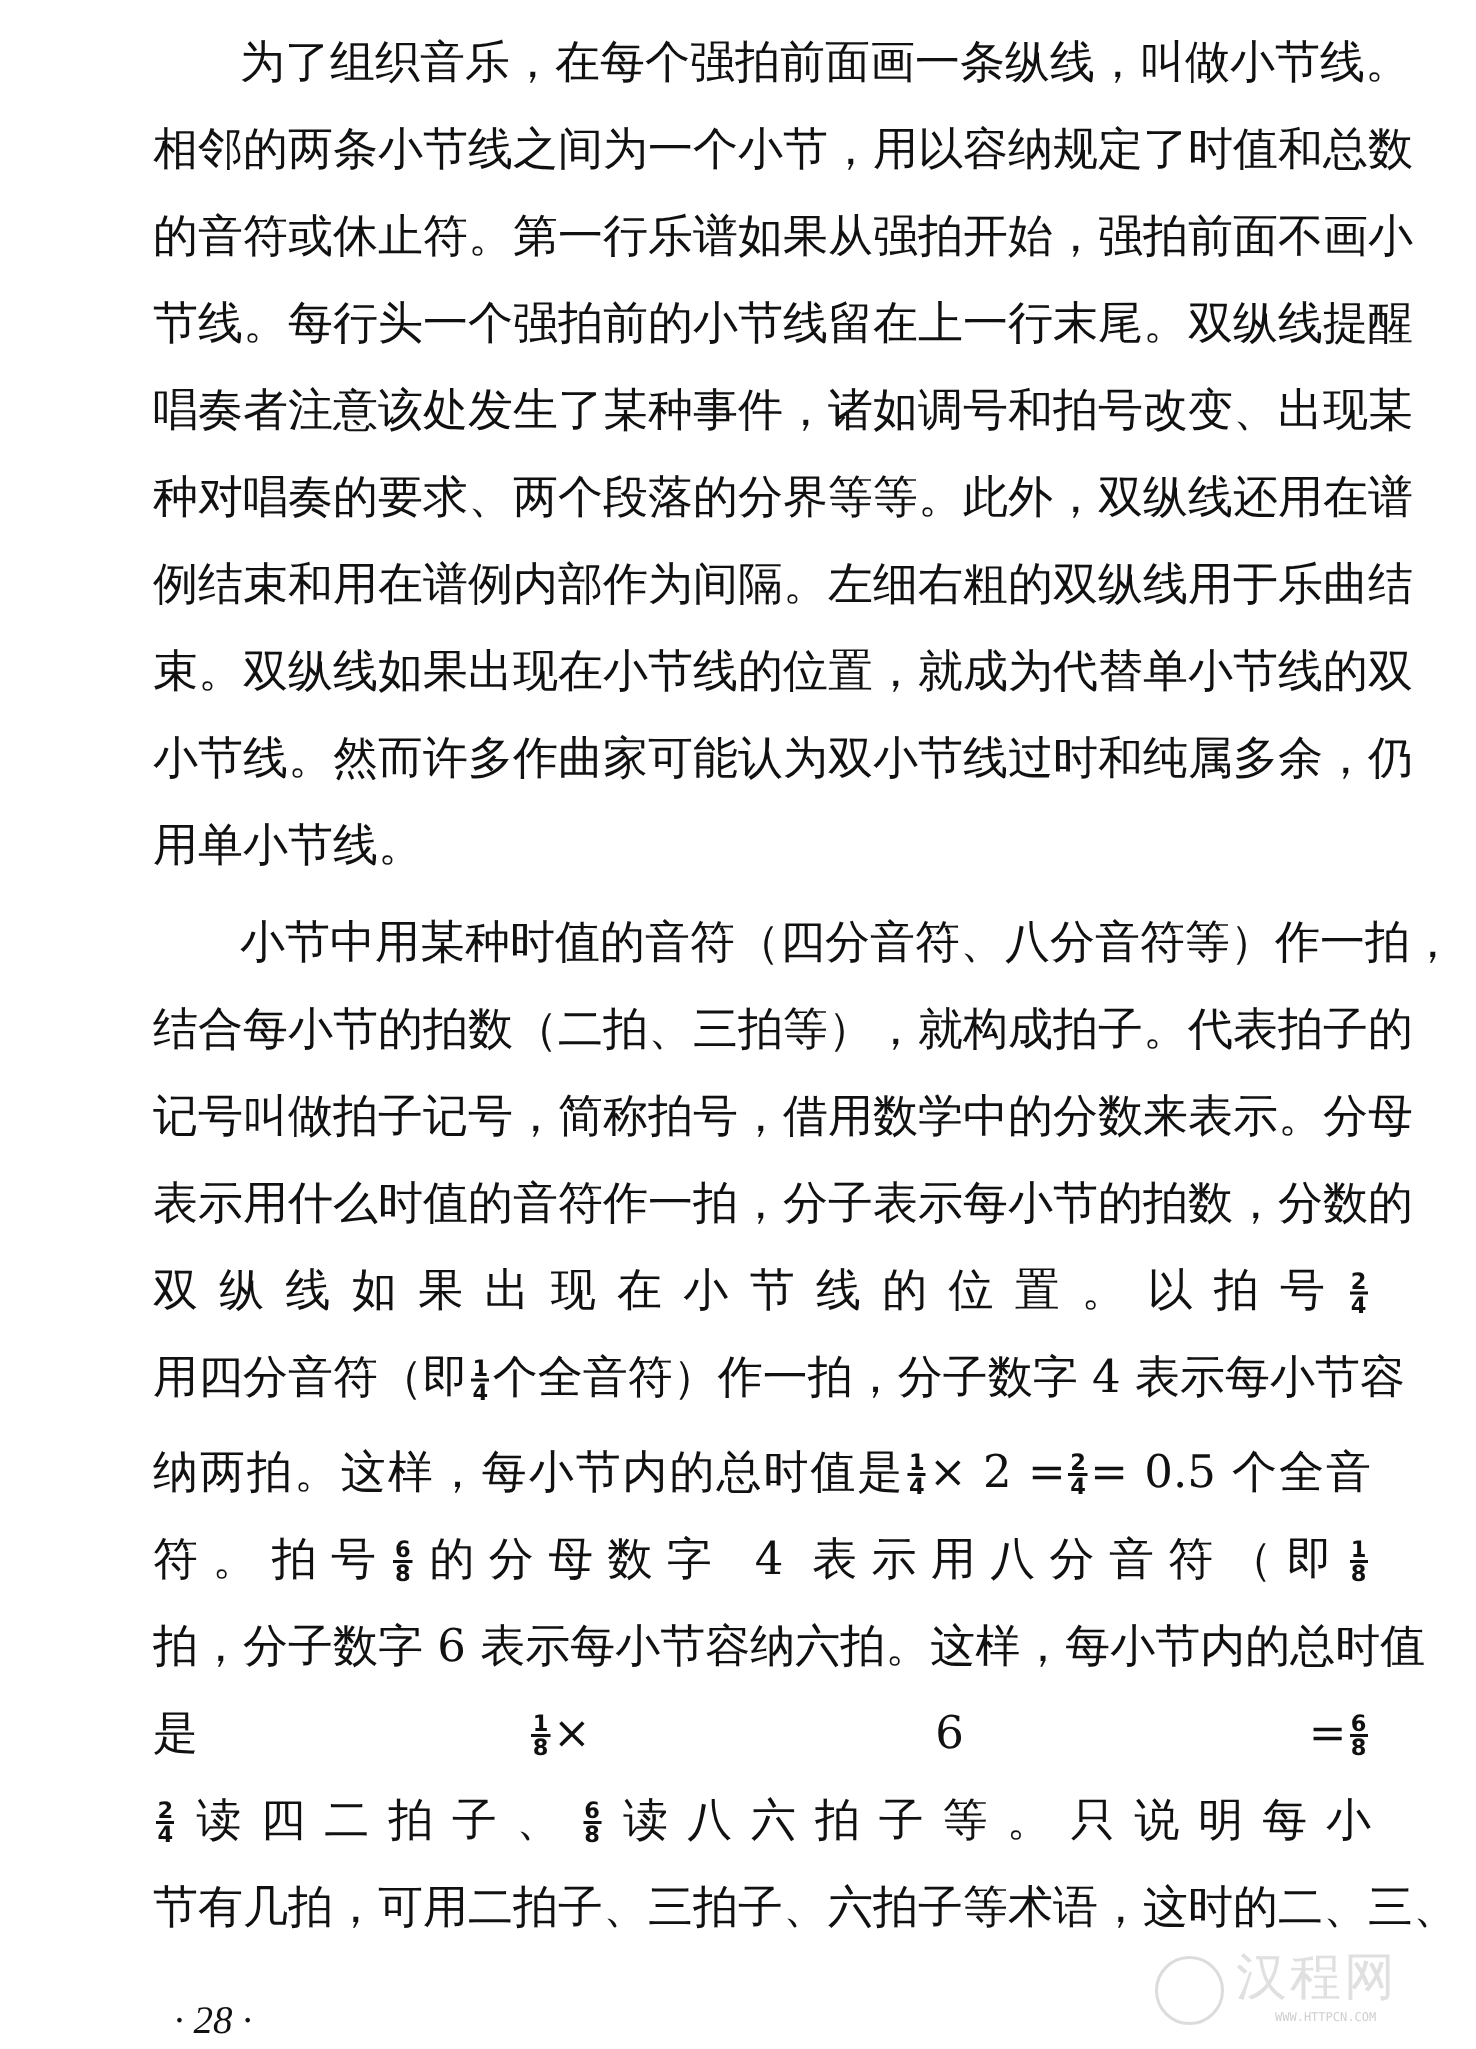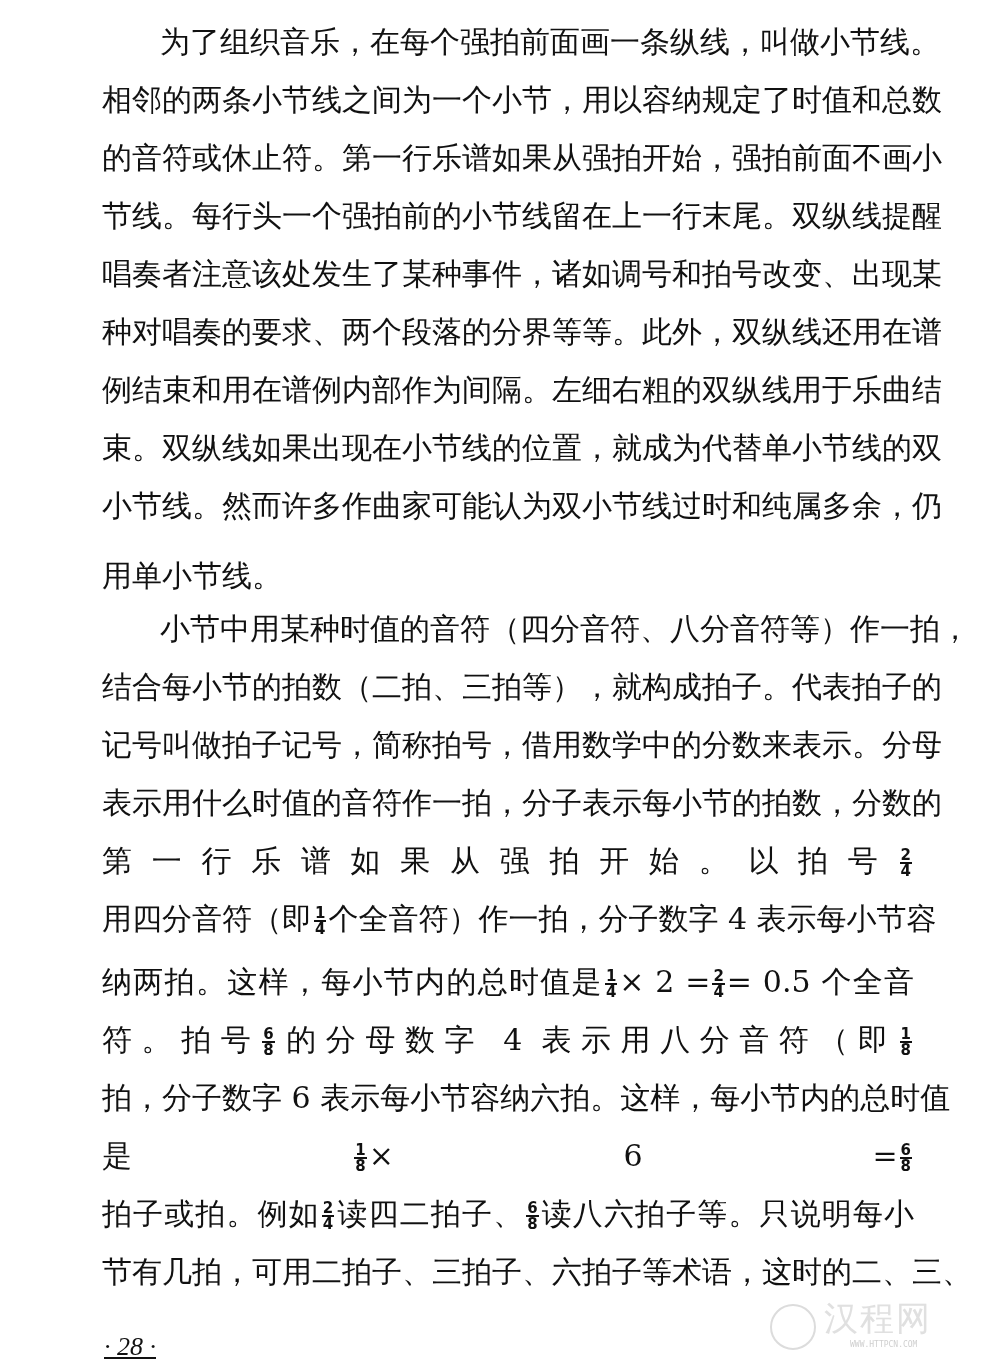--- a/index.html
+++ b/index.html
@@ -7,30 +7,30 @@
       width: 984px; height: 1366px; background: #ffffff; position: relative; overflow: hidden;
       font-family: "DejaVu Serif", "Liberation Serif", serif; color: #111111;
     }
     .page { position: absolute; left: 102px; top: 22px; width: 812px; }
     .line {
       position: absolute; left: 0; width: 812px; height: 40px;
       font-size: 30px; line-height: 40px; white-space: nowrap;
       text-align: justify; text-align-last: justify; letter-spacing: 0px;
     }
     .line.indent { left: 58px; width: 754px; }
-    .line.last { text-align-last: left; margin-top: 12px; }
+    .line.last { text-align-last: left; }
     .frac {
       display: inline-flex; flex-direction: column; align-items: center; vertical-align: middle;
       font-family: "DejaVu Sans", sans-serif; font-weight: bold; font-size: 15px; line-height: 14px;
       margin: 0 2px;
     }
     .frac .num { border-bottom: 2px solid #111; padding: 0 1px; }
     .page-number {
-      position: absolute; left: 104px; top: 1332px; font-size: 26px;
-      font-family: "Liberation Serif", serif; font-style: italic; text-decoration: underline;
+      position: absolute; left: 116px; top: 1332px; font-size: 26px;
+      font-family: "Liberation Serif", serif; font-style: italic;
     }
     .watermark {
       position: absolute; left: 770px; top: 1296px; width: 170px; height: 60px; color: #d8d8d8;
     }
     .watermark .wm-logo {
       position: absolute; left: 0; top: 8px; width: 42px; height: 42px;
       border: 2px solid #dcdcdc; border-radius: 50%;
     }
     .watermark .wm-text {
       position: absolute; left: 54px; top: 4px; font-size: 34px; line-height: 36px;
@@ -56,21 +56,21 @@
   <div class="line" style="top:406px">束。双纵线如果出现在小节线的位置，就成为代替单小节线的双</div>
   <div class="line" style="top:464px">小节线。然而许多作曲家可能认为双小节线过时和纯属多余，仍</div>
   <div class="line last" style="top:522px">用单小节线。</div>
 
   <div class="line indent" style="top:587px">小节中用某种时值的音符（四分音符、八分音符等）作一拍，</div>
   <div class="line" style="top:645px">结合每小节的拍数（二拍、三拍等），就构成拍子。代表拍子的</div>
   <div class="line" style="top:703px">记号叫做拍子记号，简称拍号，借用数学中的分数来表示。分母</div>
   <div class="line" style="top:761px">表示用什么时值的音符作一拍，分子表示每小节的拍数，分数的</div>
 
   <div class="line" style="top:819px">
-    <span>第一行乐谱如果从强拍开始。以拍号</span><span class="frac">
+    <span>双纵线如果出现在小节线的位置。以拍号</span><span class="frac">
         <span class="num">2</span>
         <span class="den">4</span>
       </span>
   </div>
   <div class="line" style="top:877px">
     <span>用四分音符（即</span><span class="frac">
         <span class="num">1</span>
         <span class="den">4</span>
       </span><span>个全音符）作一拍，分子数字 4 表示每小节容</span>
   </div>
@@ -98,21 +98,21 @@
   <div class="line" style="top:1114px">
     <span>是</span><span class="frac">
         <span class="num">1</span>
         <span class="den">8</span>
       </span><span>× 6 =</span><span class="frac">
         <span class="num">6</span>
         <span class="den">8</span>
       </span>
   </div>
   <div class="line" style="top:1172px">
-    <span>拍子或拍。例如</span><span class="frac">
+    <span class="frac">
         <span class="num">2</span>
         <span class="den">4</span>
       </span><span>读四二拍子、</span><span class="frac">
         <span class="num">6</span>
         <span class="den">8</span>
       </span><span>读八六拍子等。只说明每小</span>
   </div>
 </div>
 
 <div class="page" style="top:1252px">

